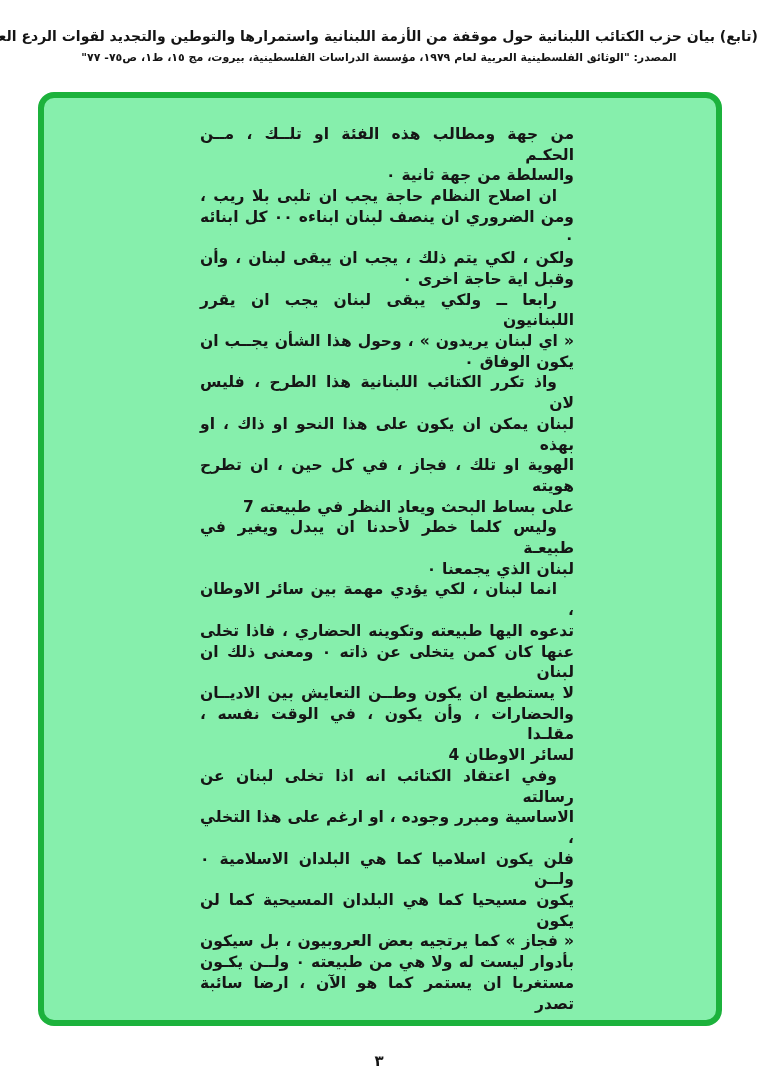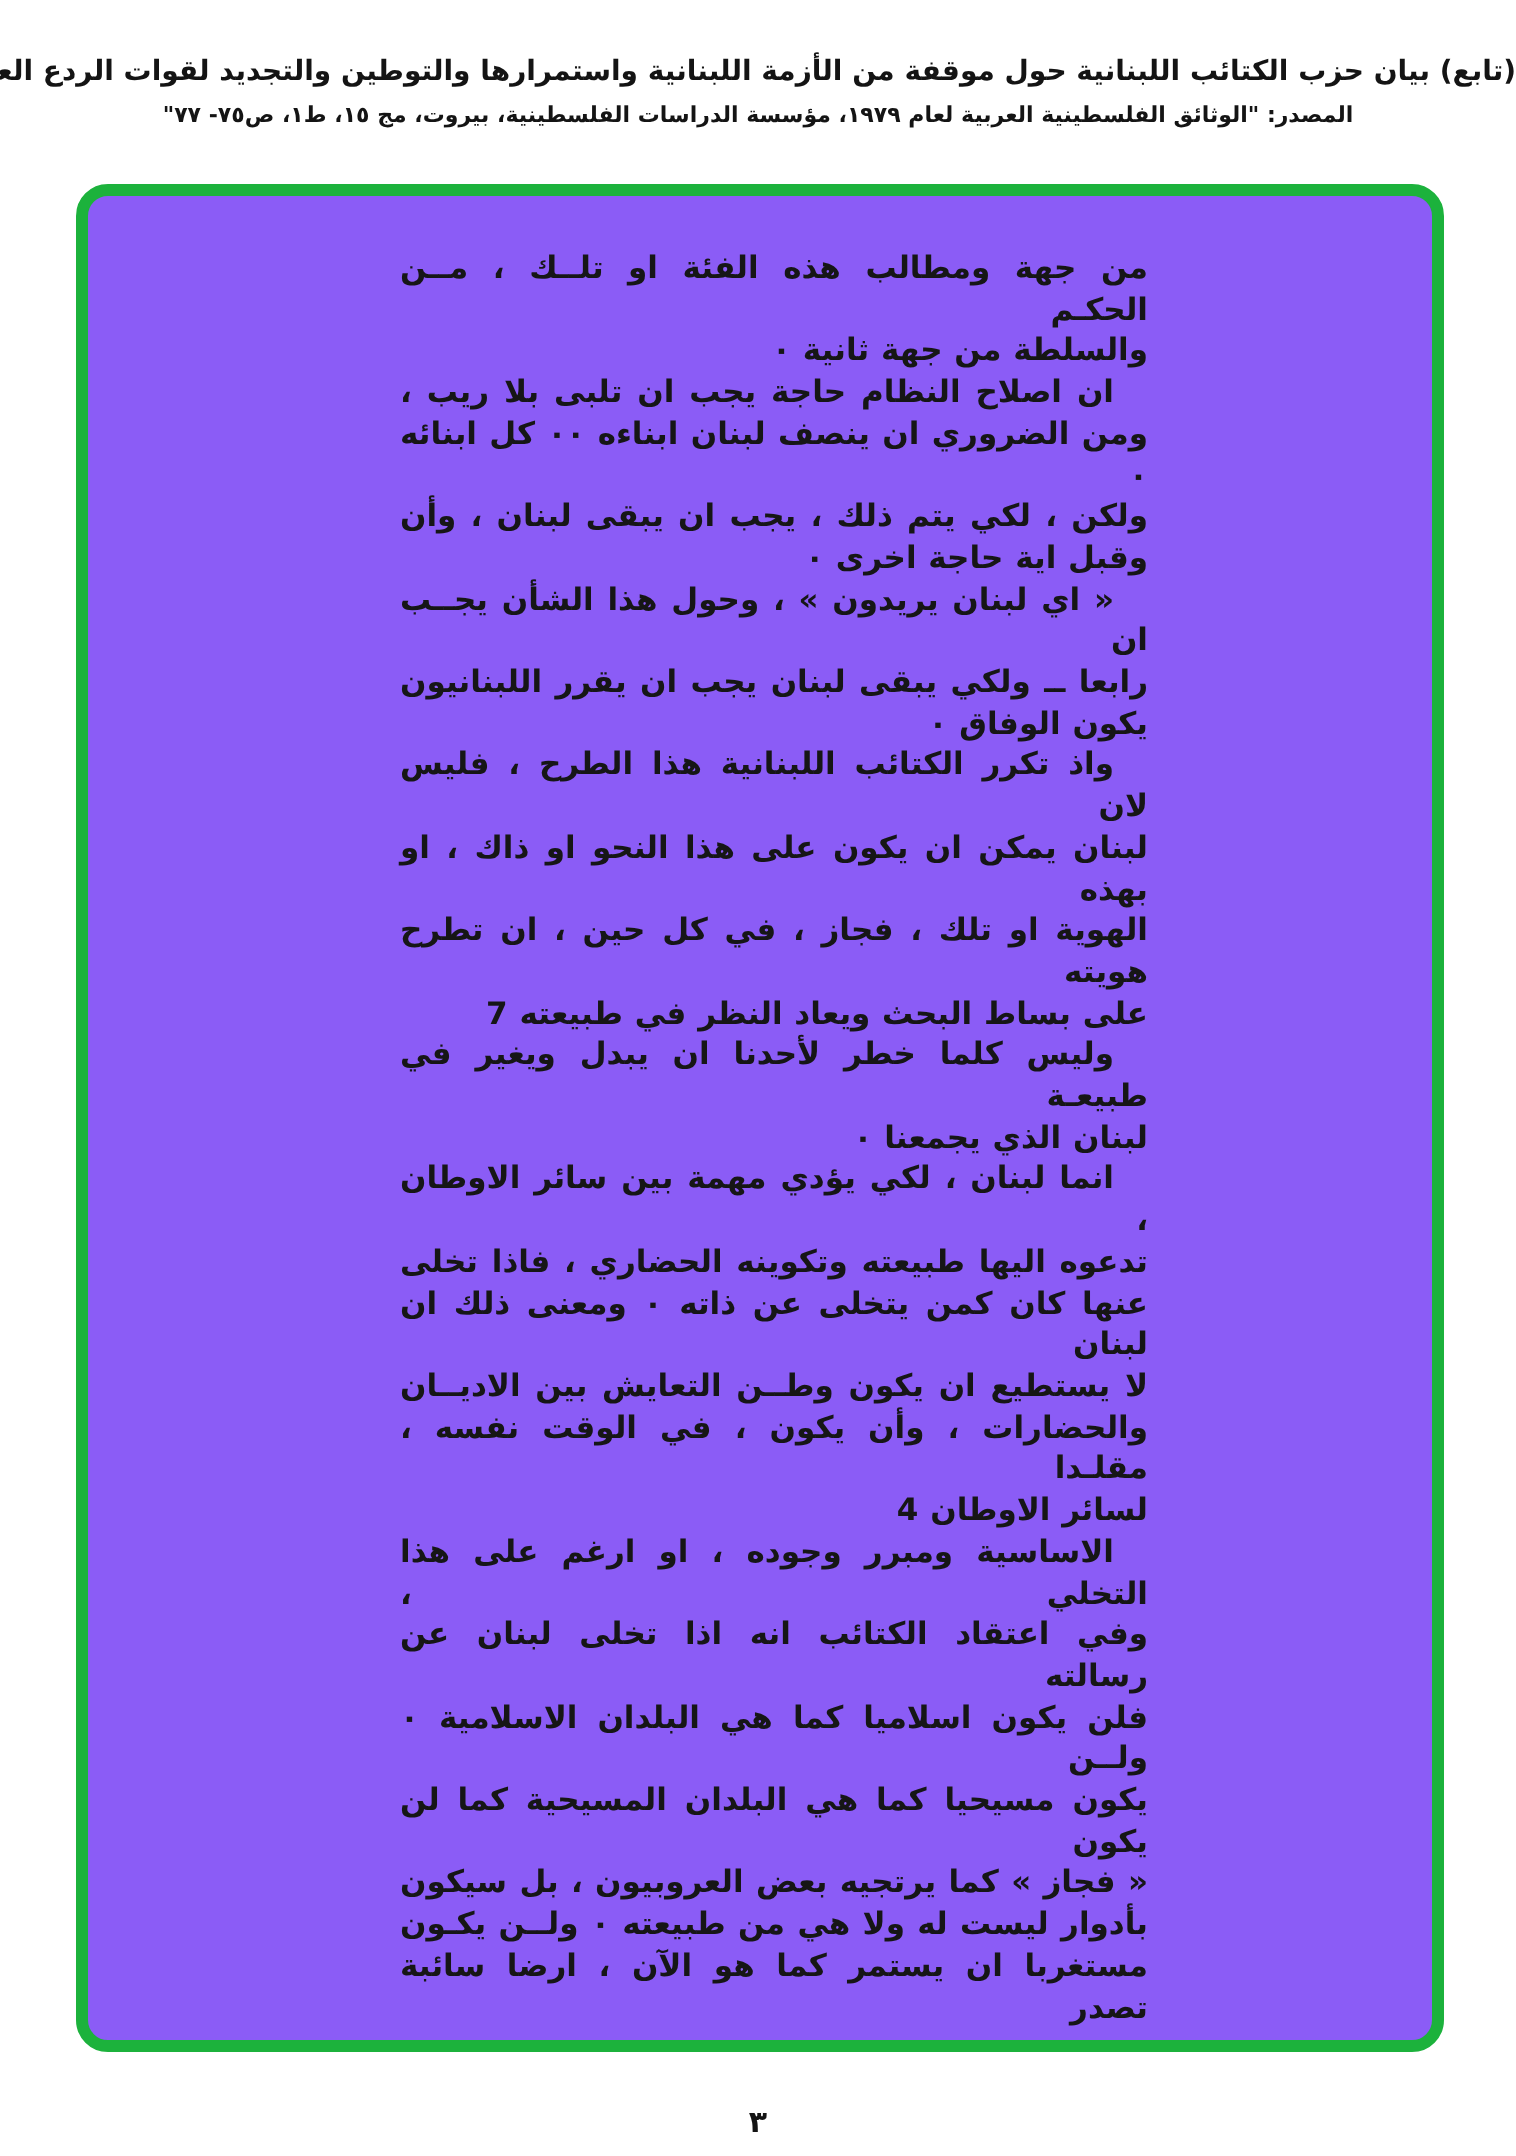--- a/index.html
+++ b/index.html
@@ -29,21 +29,21 @@
     font-weight: bold;
     white-space: nowrap;
   }
   .frame {
     position: absolute;
     left: 38px; top: 92px;
     width: 684px; height: 934px;
     box-sizing: border-box;
     border: 6px solid #1cb23c;
     border-radius: 16px;
-    background: #8b5cf6;
+    background: #86efac;
   }
   .text-col {
     position: absolute;
     left: 156px; top: 26px;
     width: 374px;
     direction: rtl;
     font-size: 15.5px;
     font-weight: 600;
     line-height: 20.7px;
     color: #161616;
@@ -81,22 +81,22 @@
         <div class="line fill">من جهة ومطالب هذه الفئة او تلــك ، مــن الحكـم</div>
         <div class="line">والسلطة من جهة ثانية ٠</div>
       </div>
       <div class="para indent">
         <div class="line fill">ان اصلاح النظام حاجة يجب ان تلبى بلا ريب ،</div>
         <div class="line fill">ومن الضروري ان ينصف لبنان ابناءه ٠٠ كل ابنائه ٠</div>
         <div class="line fill">ولكن ، لكي يتم ذلك ، يجب ان يبقى لبنان ، وأن</div>
         <div class="line">وقبل اية حاجة اخرى ٠</div>
       </div>
       <div class="para indent">
+        <div class="line fill">رابعا ــ ولكي يبقى لبنان يجب ان يقرر اللبنانيون</div>
         <div class="line fill">« اي لبنان يريدون » ، وحول هذا الشأن يجــب ان</div>
-        <div class="line fill">رابعا ــ ولكي يبقى لبنان يجب ان يقرر اللبنانيون</div>
         <div class="line">يكون الوفاق ٠</div>
       </div>
       <div class="para indent">
         <div class="line fill">واذ تكرر الكتائب اللبنانية هذا الطرح ، فليس لان</div>
         <div class="line fill">لبنان يمكن ان يكون على هذا النحو او ذاك ، او بهذه</div>
         <div class="line fill">الهوية او تلك ، فجاز ، في كل حين ، ان تطرح هويته</div>
         <div class="line">على بساط البحث ويعاد النظر في طبيعته 7</div>
       </div>
       <div class="para indent">
         <div class="line fill">وليس كلما خطر لأحدنا ان يبدل ويغير في طبيعـة</div>
@@ -104,22 +104,22 @@
       </div>
       <div class="para indent">
         <div class="line fill">انما لبنان ، لكي يؤدي مهمة بين سائر الاوطان ،</div>
         <div class="line fill">تدعوه اليها طبيعته وتكوينه الحضاري ، فاذا تخلى</div>
         <div class="line fill">عنها كان كمن يتخلى عن ذاته ٠ ومعنى ذلك ان لبنان</div>
         <div class="line fill">لا يستطيع ان يكون وطــن التعايش بين الاديــان</div>
         <div class="line fill">والحضارات ، وأن يكون ، في الوقت نفسه ، مقلـدا</div>
         <div class="line">لسائر الاوطان 4</div>
       </div>
       <div class="para indent">
+        <div class="line fill">وفي اعتقاد الكتائب انه اذا تخلى لبنان عن رسالته</div>
         <div class="line fill">الاساسية ومبرر وجوده ، او ارغم على هذا التخلي ،</div>
-        <div class="line fill">وفي اعتقاد الكتائب انه اذا تخلى لبنان عن رسالته</div>
         <div class="line fill">فلن يكون اسلاميا كما هي البلدان الاسلامية ٠ ولــن</div>
         <div class="line fill">يكون مسيحيا كما هي البلدان المسيحية كما لن يكون</div>
         <div class="line fill">« فجاز » كما يرتجيه بعض العروبيون ، بل سيكون</div>
         <div class="line fill">بأدوار ليست له ولا هي من طبيعته ٠ ولــن يكـون</div>
         <div class="line fill">مستغربا ان يستمر كما هو الآن ، ارضا سائبة تصدر</div>
       </div>
     </div>
 </div>
 
 <div class="page-number">٣</div>

